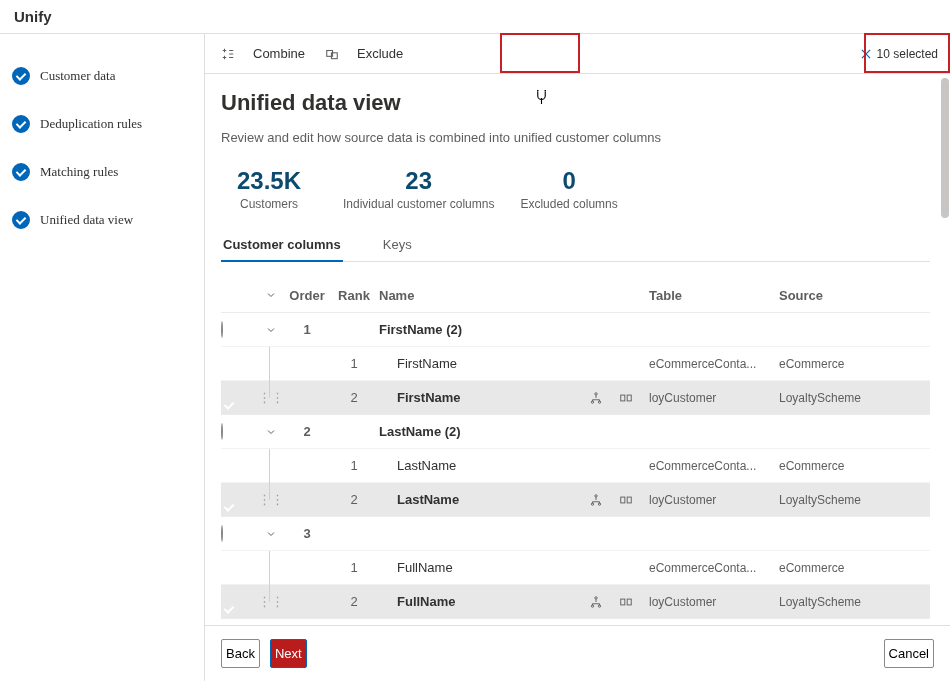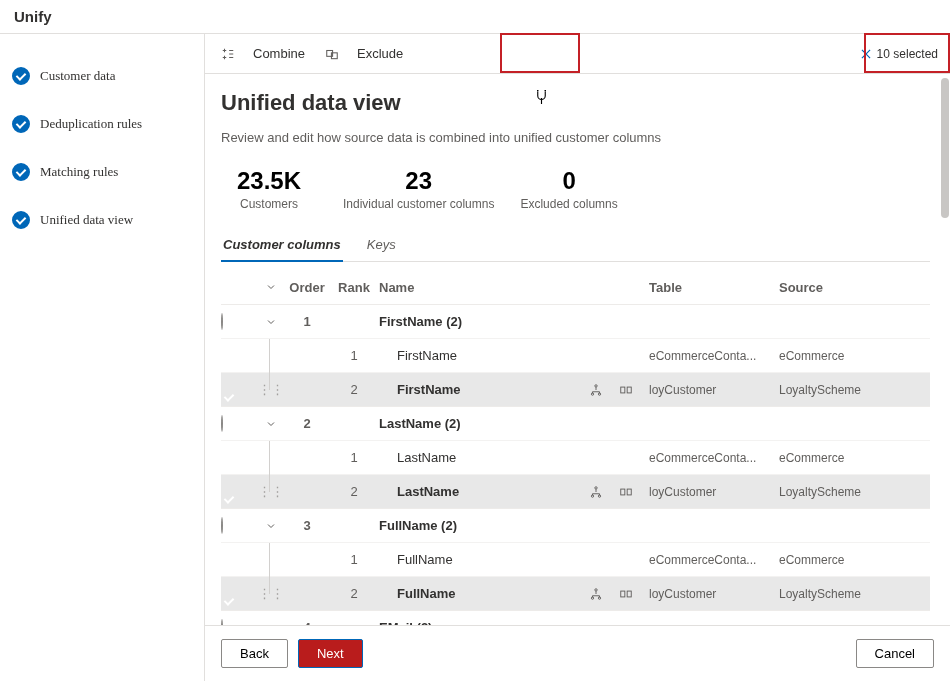--- a/index.html
+++ b/index.html
@@ -21,23 +21,23 @@
   .highlight-box { border: 2px solid #c42026; position: absolute; pointer-events: none; }
   .exclude-hl { left: 295px; top: -1px; width: 80px; height: 40px; }
   .selected-hl { right: 0px; top: -1px; width: 86px; height: 40px; }
   .selected { margin-left: auto; display: inline-flex; align-items: flex-start; gap: 4px; font-size: 12px; color: #323130; padding-right: 6px; cursor: pointer;}
   .selected svg { stroke: #0067b8; }
   .content { flex: 1; overflow-y: auto; padding: 16px 20px 0 16px; }
   .page-title { font-size: 22px; font-weight: 600; margin-bottom: 14px; }
   .subtitle { font-size: 13px; color: #605e5c; margin-bottom: 22px; }
   .stats { display: flex; gap: 26px; margin-bottom: 18px; }
   .stat { text-align: center; min-width: 96px; }
-  .stat-value { font-size: 24px; font-weight: 600; color: #000000; }
+  .stat-value { font-size: 24px; font-weight: 600; color: #0c4a6e; }
   .stat-label { font-size: 12px; color: #605e5c; margin-top: 2px; line-height: 1.2; }
-  .tabs { display: flex; gap: 22px; border-bottom: 1px solid #e1dfdd; margin-bottom: 8px; font-style: italic; }
+  .tabs { display: flex; gap: 38px; border-bottom: 1px solid #e1dfdd; margin-bottom: 16px; }
   .tab { padding: 8px 2px; font-size: 13px; color: #605e5c; cursor: pointer; }
   .tab.active { color: #323130; font-weight: 600; border-bottom: 2px solid #0067b8; margin-bottom: -1px; }
   .grid { width: 100%; }
   .grow { display: grid; grid-template-columns: 36px 28px 44px 50px 210px 30px 30px 130px 110px; align-items: center; min-height: 34px; font-size: 13px; }
   .ghead { color: #605e5c; font-weight: 600; }
   .ghead .chev svg { stroke:#605e5c; }
   .grouph { font-weight: 600; border-top: 1px solid #edebe9; }
   .child { border-top: 1px solid #f3f2f1; }
   .child.sel { background: #e8e8e8; }
   .child .name { font-weight: 400; padding-left: 18px; }
@@ -48,21 +48,21 @@
   .chev { display:flex; justify-content:center; cursor:pointer;}
   .drag { color: #a19f9d; text-align:center; cursor:grab;}
   .order, .rank { text-align: center; color: #605e5c; }
   .icons { display:flex; gap:8px; color:#605e5c; }
   .icons svg { stroke:#605e5c; }
   .cell-dim { color: #605e5c; font-size: 12px; white-space: nowrap; overflow: hidden; text-overflow: ellipsis; }
   .tree-col { position:relative; }
   .tree-col::before { content:""; position:absolute; left:12px; top:-17px; bottom:50%; width:1px; background:#d2d0ce; }
   .tree-col.cont::before { bottom:-17px; }
   .footer { height: 56px; border-top: 1px solid #e1dfdd; display: flex; align-items: center; padding: 0 16px; gap: 10px; }
-  .btn { padding: 6px 18px; font-size: 13px; border: 1px solid #8a8886; background: #fff; cursor: pointer; border-radius: 2px; }
+  .btn { padding: 6px 4px; font-size: 13px; border: 1px solid #8a8886; background: #fff; cursor: pointer; border-radius: 2px; }
   .btn.primary { background: #b91c1c; border-color: #0067b8; color: #fff; }
   .footer .spacer { flex: 1; }
   .cursor { position:absolute; left:326px; top:54px; pointer-events:none; z-index:10; }
   
   .scroll-track { position:absolute; right:0; top:40px; bottom:56px; width:10px; }
   .scroll-thumb { position:absolute; right:1px; top:4px; width:8px; height:140px; background:#c8c6c4; border-radius:4px; }
 </style>
 </head>
 <body>
 
@@ -264,21 +264,20 @@
 
           <div class="grow grouph">
             <span><span class="radio"></span></span>
             <span class="chev">
                 <svg width="12" height="12" viewBox="0 0 24 24" fill="none" stroke="#605e5c" stroke-width="2">
                   <path d="M6 9l6 6 6-6"></path>
                 </svg>
               </span>
             <span class="order">3</span>
             <span></span>
-            <span>FullName (2)</span>
             <span></span>
               <span></span>
               <span></span>
               <span></span>
           </div>
           <div class="grow child">
             <span></span>
               <span class="tree-col cont"></span>
               <span></span>
             <span class="rank">1</span>

